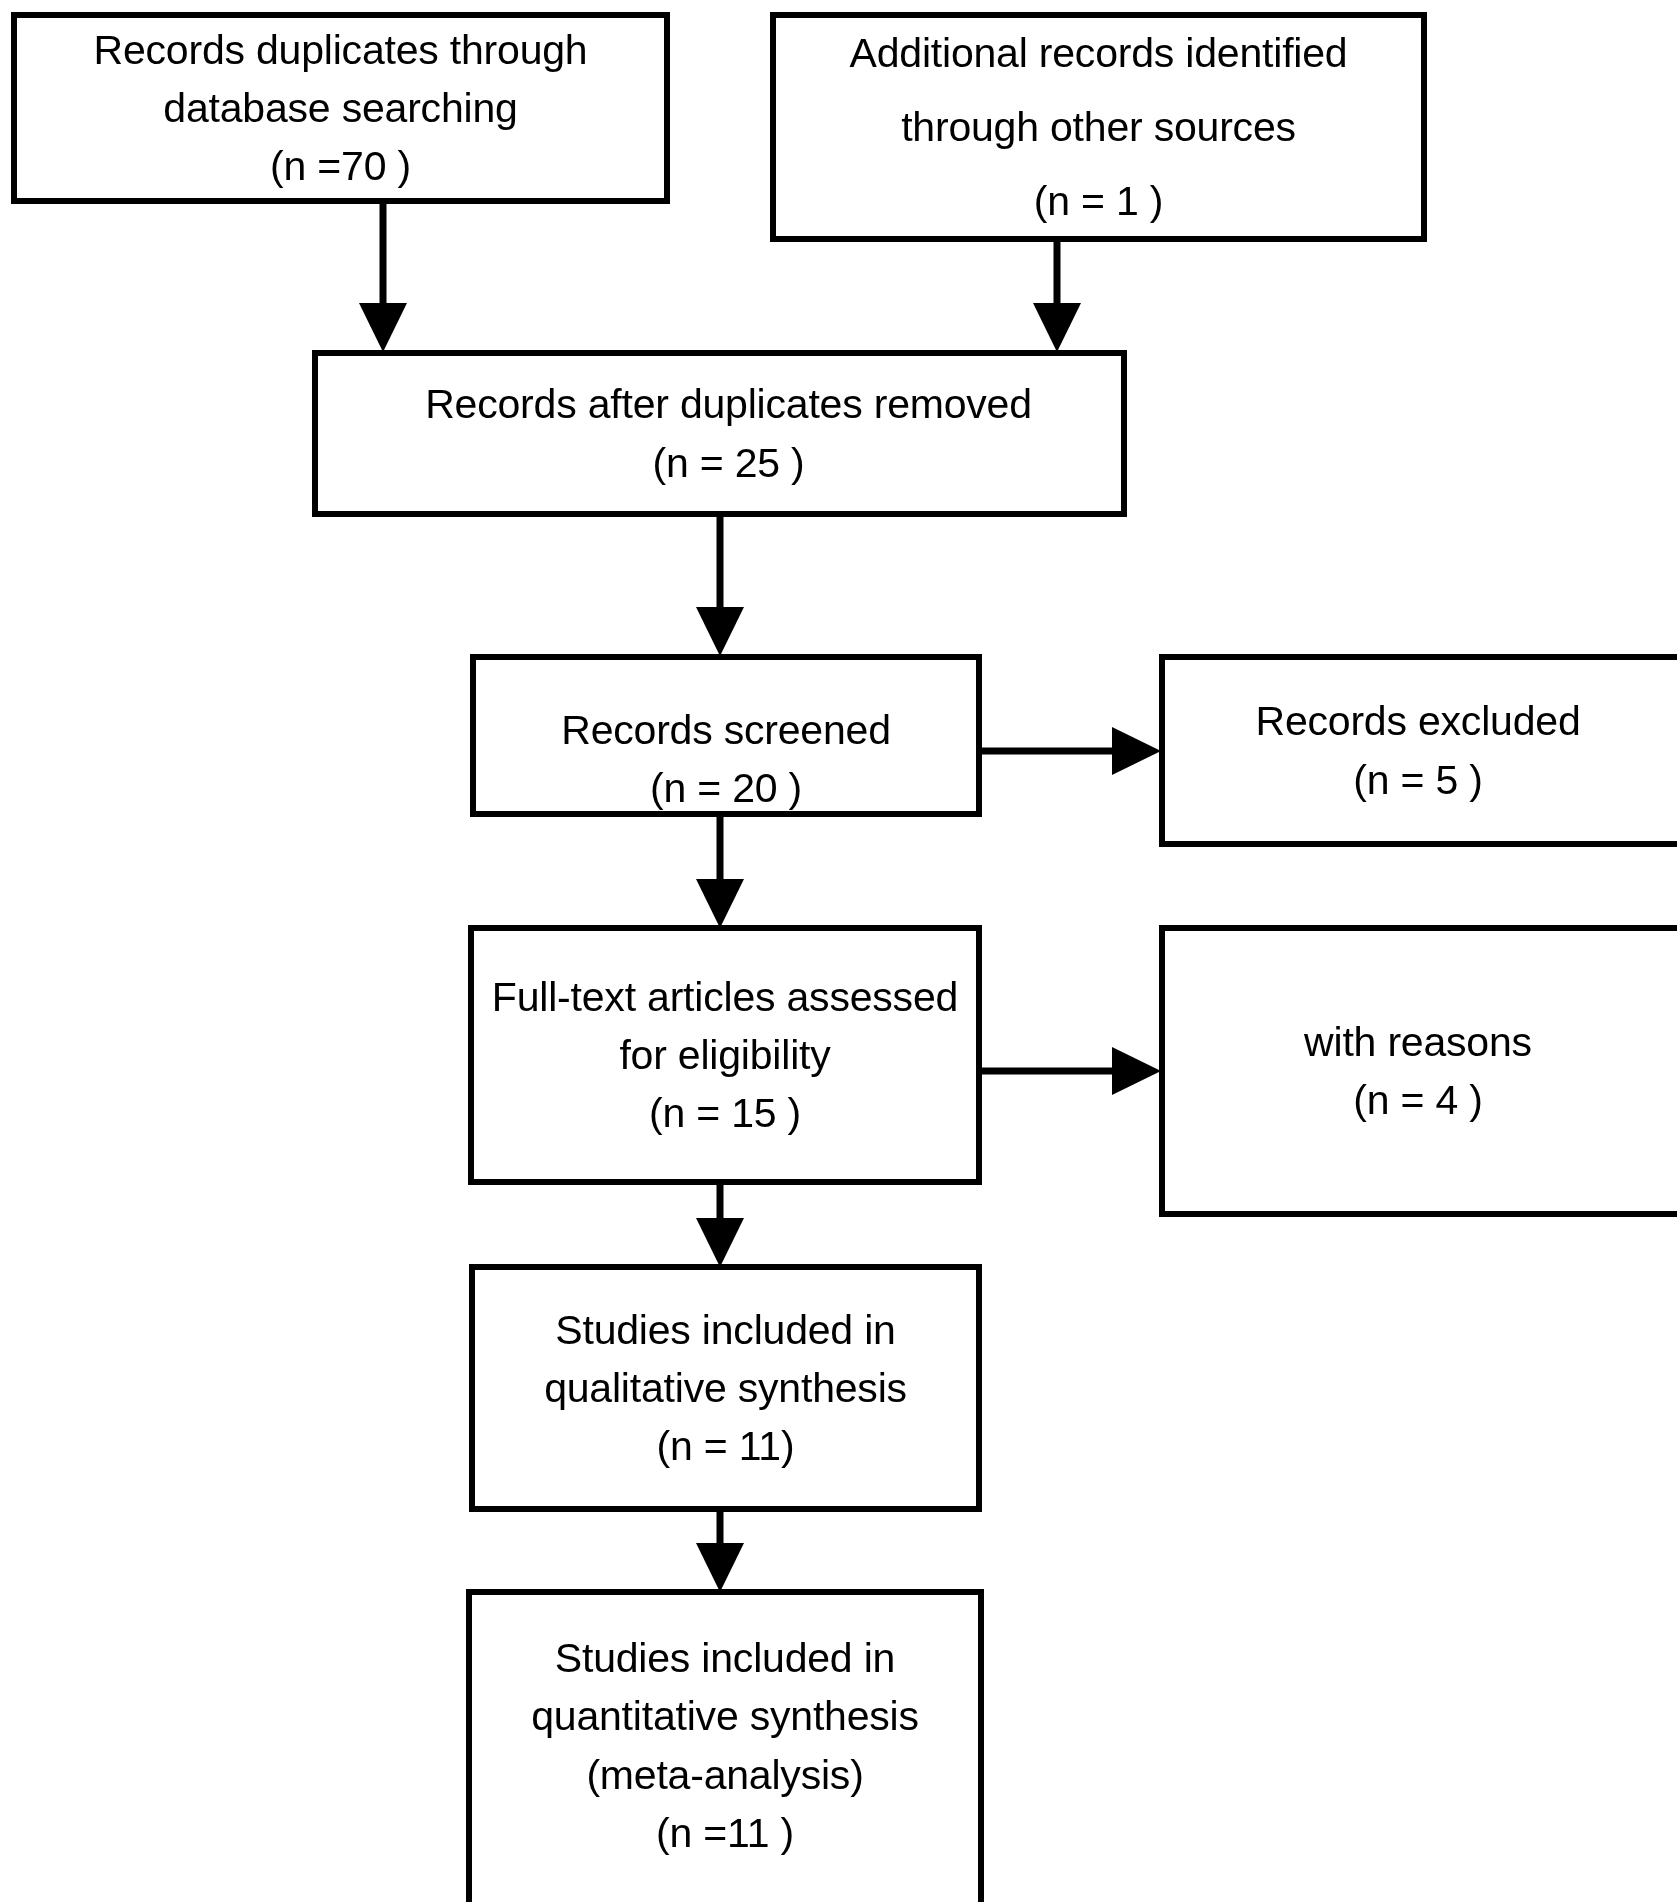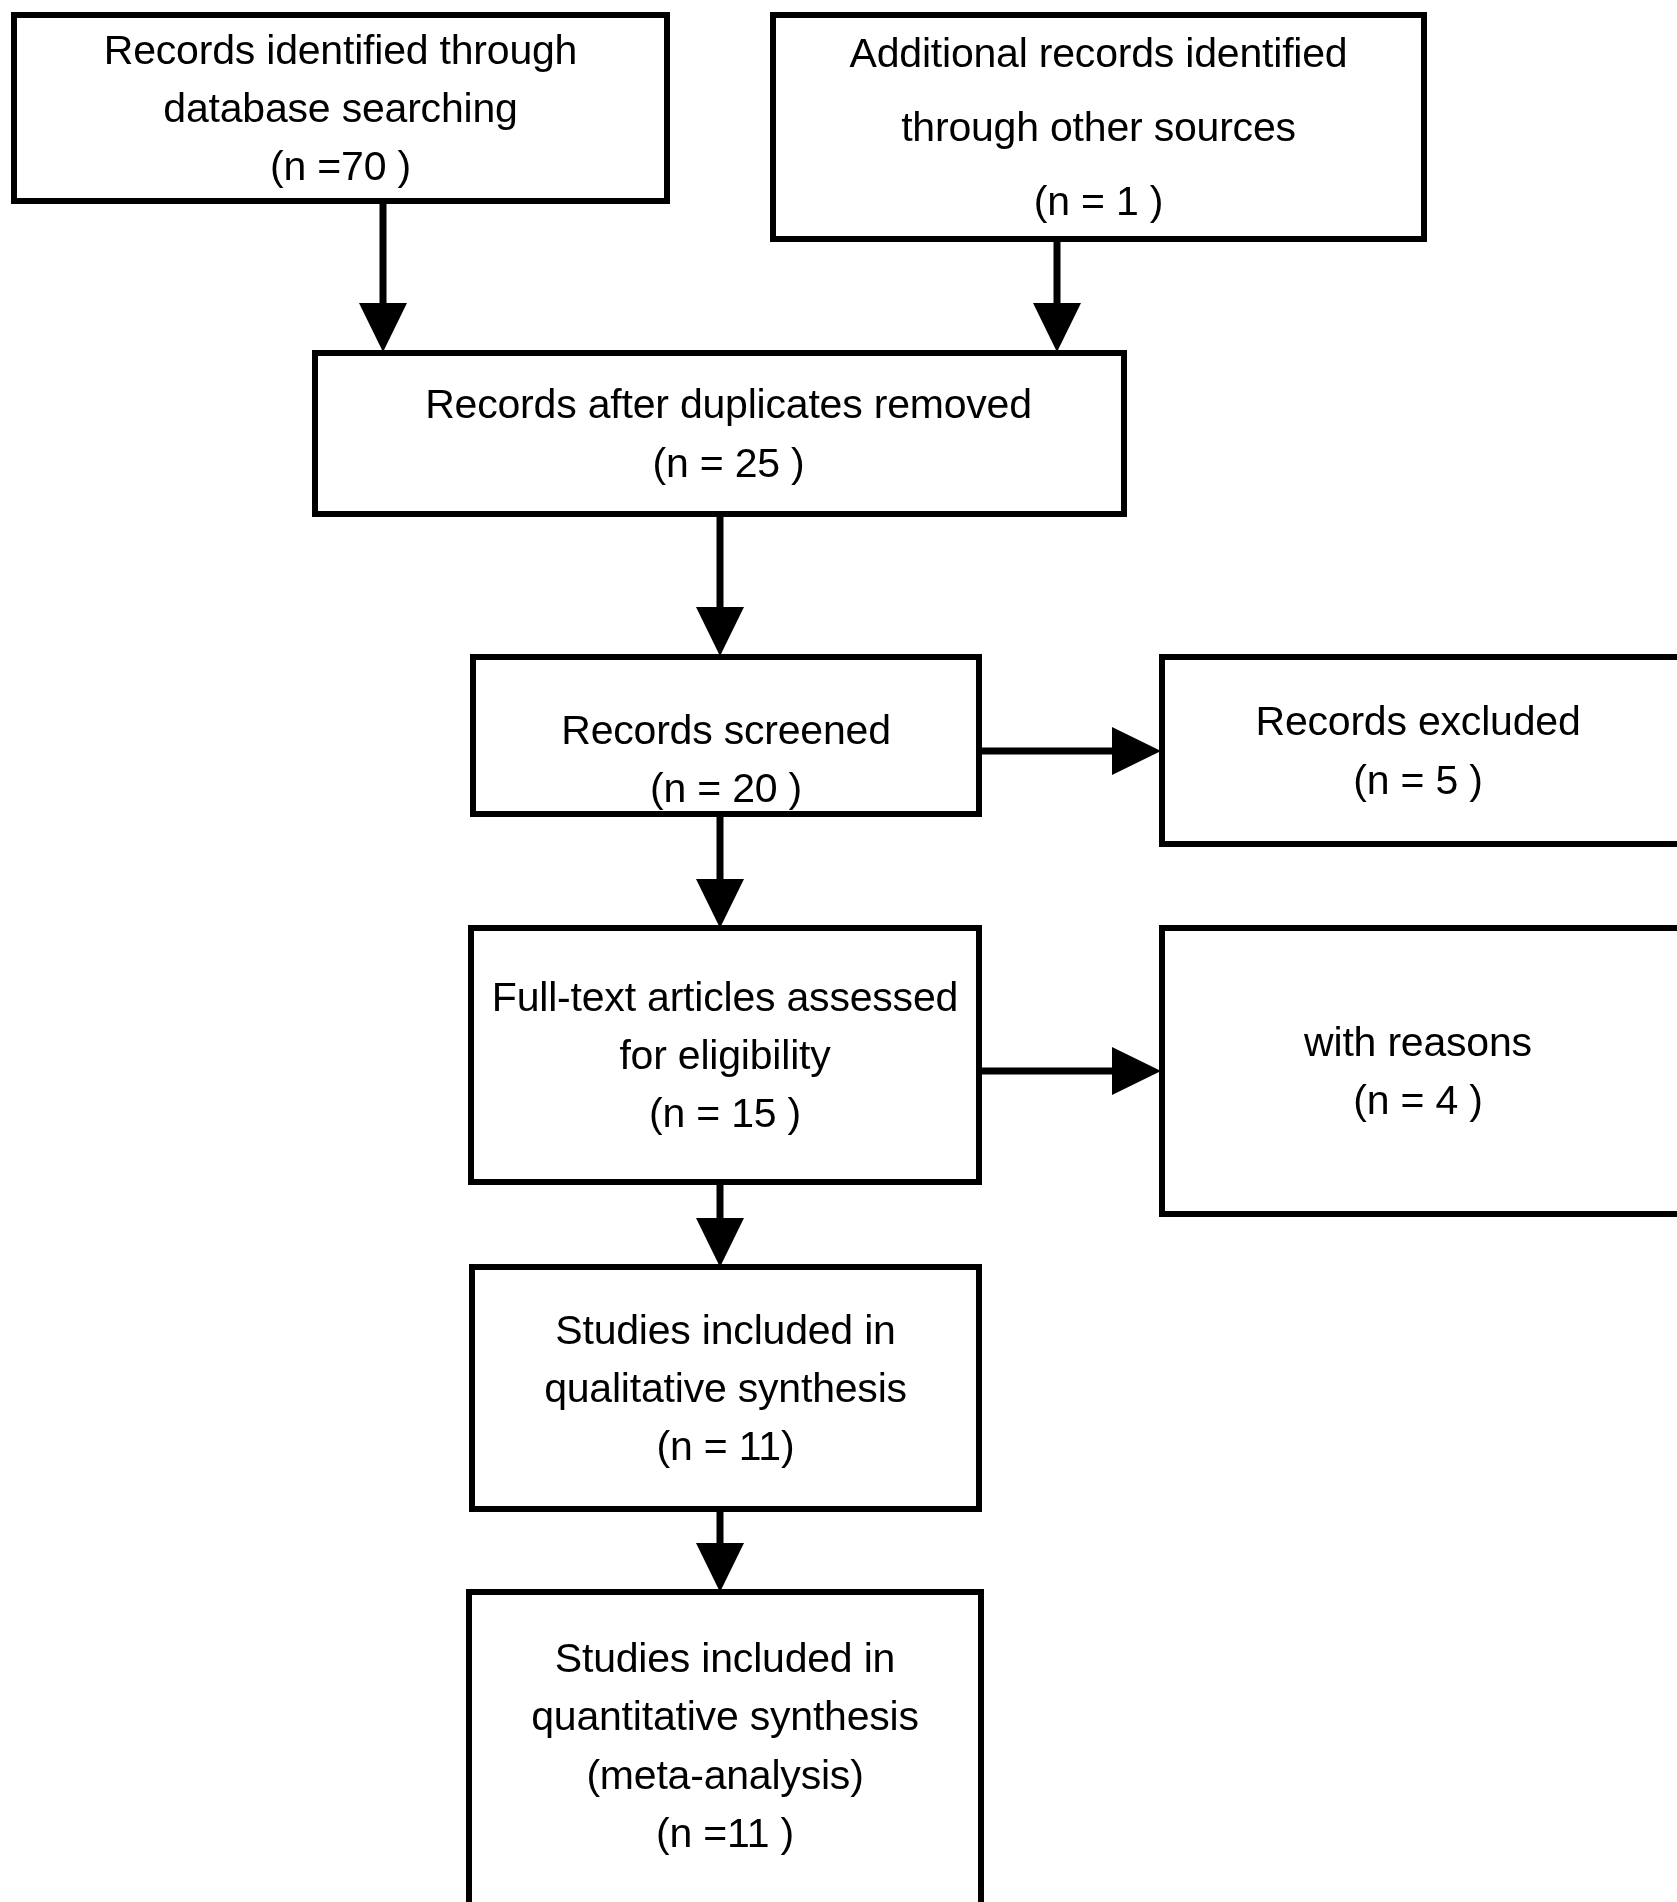--- a/index.html
+++ b/index.html
@@ -113,21 +113,21 @@
     </g>
 
     <g>
       <line class="flow-line" x1="720" y1="1509" x2="720" y2="1570"></line>
       <polygon class="arrow-head" points="720,1592 696,1543 744,1543"></polygon>
     </g>
 
   </svg>
 
   <div class="box-text" style="left:11px; top:12px; width:659px; height:192px;">
-    <span class="tline">Records identified through</span>
+    <span class="tline">Records duplicates through</span>
     <span class="tline">database searching</span>
     <span class="tline">(n =70 )</span>
   </div>
 
   <div class="box-text" style="left:770px; top:12px; width:657px; height:230px;gap:16px;">
     <span class="tline">Additional records identified</span>
     <span class="tline">through other sources</span>
     <span class="tline">(n = 1 )</span>
   </div>
 

